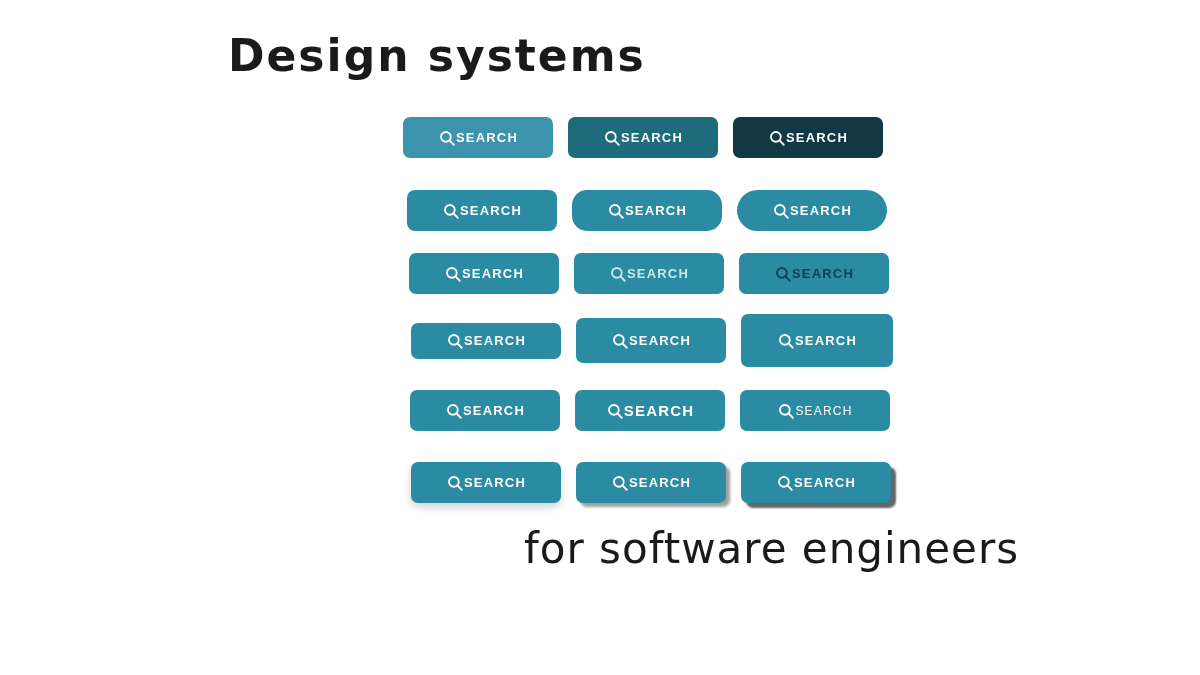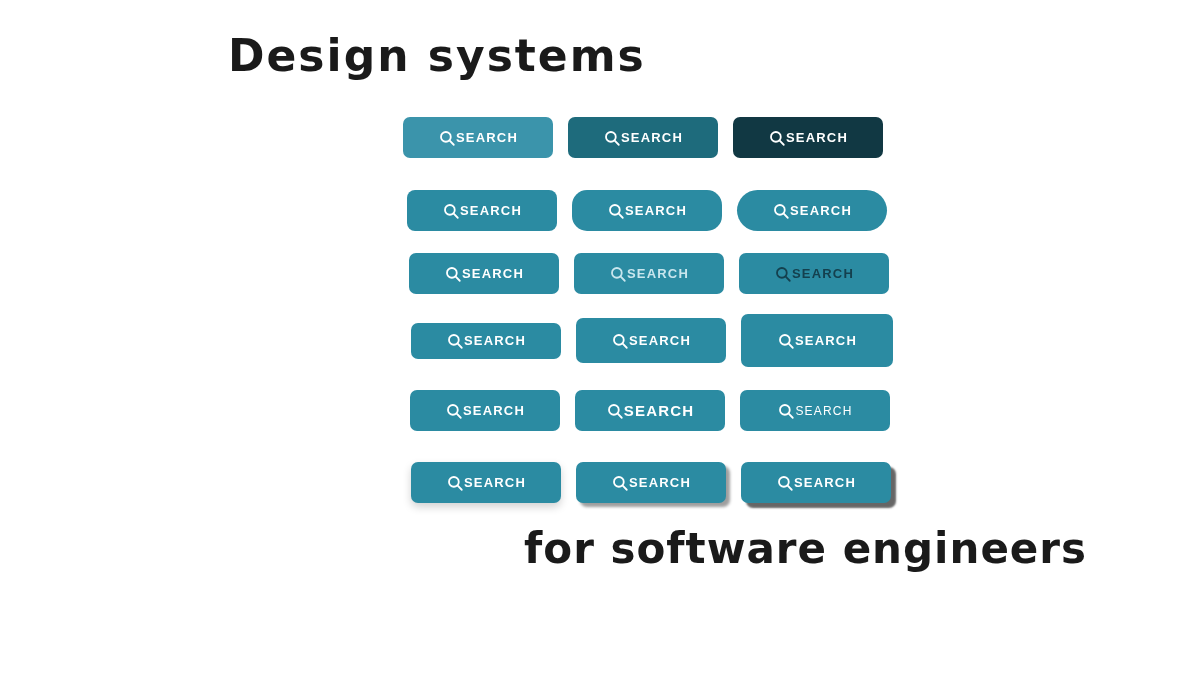--- a/index.html
+++ b/index.html
@@ -18,21 +18,21 @@
     font-weight:700;
     font-size:44px;
     letter-spacing:2px;
     color:#1a1a1a;
   }
   .hand-subtitle{
     position:absolute;
     left:524px;top:524px;
     margin:0;
     font-family:"DejaVu Sans", sans-serif;
-    font-weight:700;
+    font-weight:400;
     font-size:42px;
     letter-spacing:1px;
     color:#1a1a1a;
   }
   .grid{
     position:absolute;
     left:403px;top:117px;
   }
   .row{
     display:flex;

